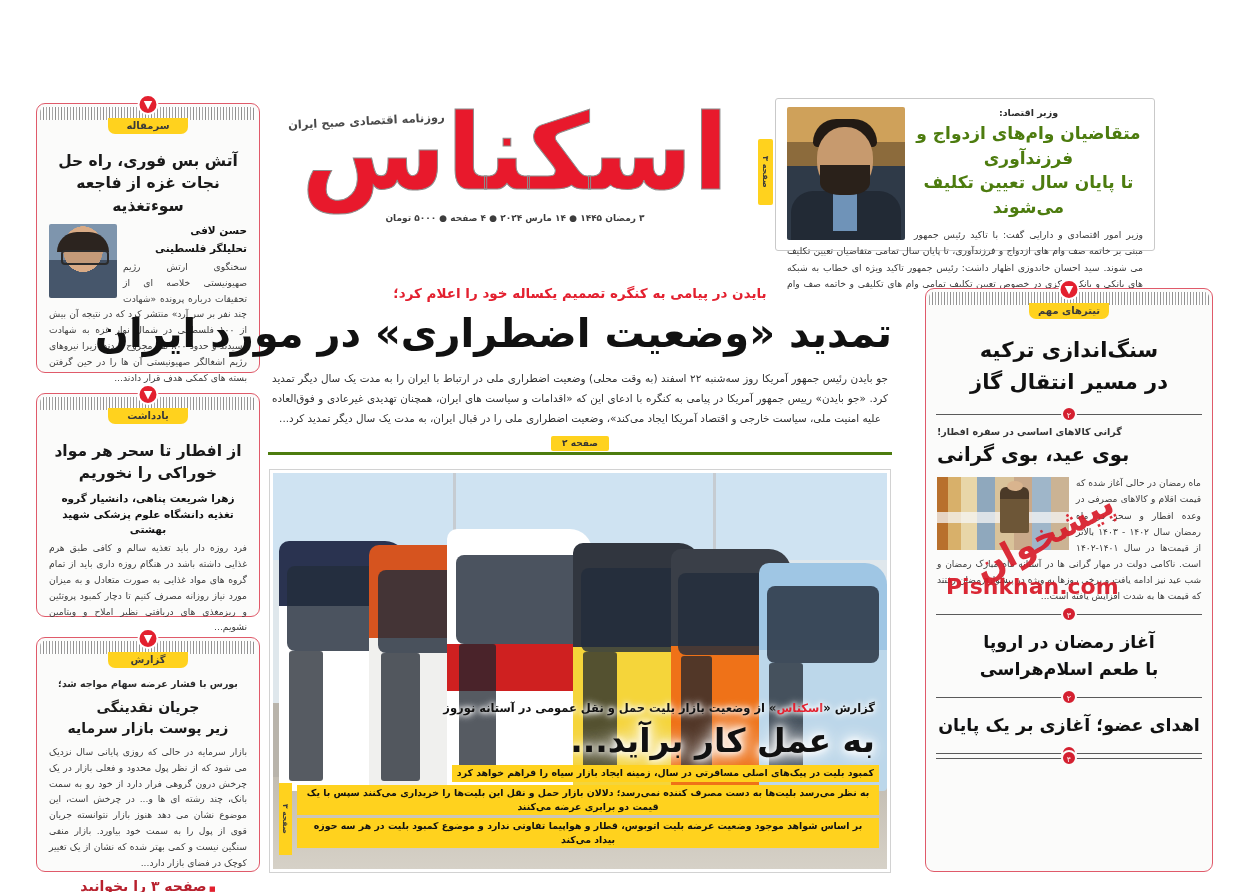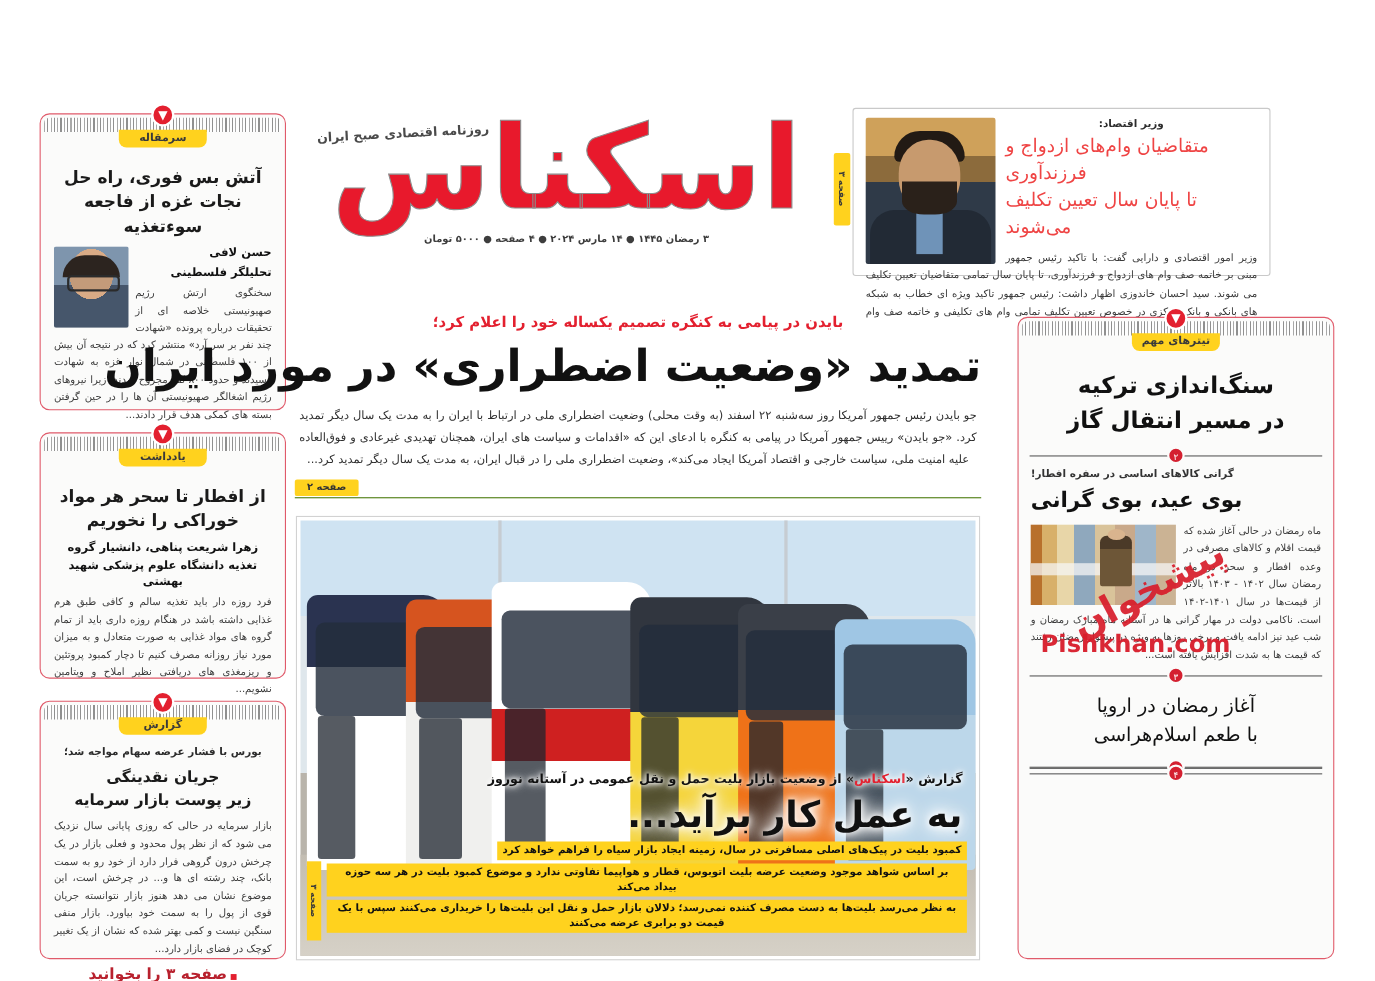--- a/index.html
+++ b/index.html
@@ -184,22 +184,22 @@
     border: 1px solid #c9c9c9;
     border-radius: 3px;
     background: #fff;
     padding: 8px 11px;
   }
   .min-kicker {
     font-size: 9.5px; font-weight: bold; color:#2c2c2c;
     text-align: center; margin-bottom: 3px;
   }
   .min-title {
-    font-size: 17px; font-weight: normal; color:#ef4444;
-    text-align: left; line-height: 1.45; letter-spacing:-.3px;
+    font-size: 17px; font-weight: bold; color:#4d7c0f;
+    text-align: center; line-height: 1.45; letter-spacing:-.3px;
   }
   .min-body {
     font-size: 9.3px; color:#3a3a3a; line-height:1.78;
     text-align: justify; text-align-last: right;
     margin-top: 7px;
   }
   .min-photo {
     float: left;
     width: 118px; height: 133px;
     margin: 0 9px 3px 0;
@@ -264,23 +264,23 @@
   }
   .page-pill {
     display:inline-block;
     background:#ffd21e;
     font-size: 9px; font-weight:bold; color:#333;
     padding: 2px 11px 3px 11px;
     border-radius: 2px;
     margin-top: 8px;
   }
   .pill-row {
-    border-bottom: 1px solid #4d7c0f;
+    border-bottom: 3px solid #4d7c0f;
     padding-bottom: 1px;
-    text-align: left;
+    text-align: center;
   }
 
   
   .photo-story {
     position: absolute;
     top: 470px; left: 270px; width: 620px; height: 402px;
     border: 3px solid #ffffff;
     box-shadow: 0 0 0 1px #d2d2d2;
     overflow: hidden;
     background: linear-gradient(#cfe3f2 0 22%, #dfe7ec 22% 58%, #b9b4ab 58% 100%);
@@ -379,21 +379,21 @@
   .sb-item { padding: 11px 11px 9px 11px; }
   .sb-over {
     font-size: 9.5px; font-weight:bold; color:#333;
     text-align: left; margin-bottom: 4px;
   }
   .sb-title2 {
     font-size: 19.5px; font-weight: bold; color:#111;
     text-align: left; line-height:1.45; margin-bottom: 6px;
   }
   .sb-title3 {
-    font-size: 17.5px; font-weight: normal; color:#111;
+    font-size: 17.5px; font-weight: bold; color:#111;
     text-align: center; line-height:1.55;
     padding: 14px 8px;
   }
   .sb-body {
     font-size: 9.1px; color:#3a3a3a; line-height: 1.78;
     text-align: justify; text-align-last: right;
   }
   .sb-photo {
     float: left;
     width: 132px; height: 73px;
@@ -543,22 +543,22 @@
       </div>
 
     <div class="ps-kicker">
       <span>گزارش «</span><span class="brand">اسکناس</span><span>» از وضعیت بازار بلیت حمل و نقل عمومی در آستانه نوروز</span>
     </div>
 
     <div class="ps-title">به عمل کار برآید...</div>
 
     <div class="bullets">
       <div>کمبود بلیت در پیک‌های اصلی مسافرتی در سال، زمینه ایجاد بازار سیاه را فراهم خواهد کرد</div>
+      <div>به نظر می‌رسد بلیت‌ها به دست مصرف کننده نمی‌رسد؛ دلالان بازار حمل و نقل این بلیت‌ها را خریداری می‌کنند سپس با یک قیمت دو برابری عرضه می‌کنند</div>
       <div>بر اساس شواهد موجود وضعیت عرضه بلیت اتوبوس، قطار و هواپیما تفاوتی ندارد و موضوع کمبود بلیت در هر سه حوزه بیداد می‌کند</div>
-      <div>به نظر می‌رسد بلیت‌ها به دست مصرف کننده نمی‌رسد؛ دلالان بازار حمل و نقل این بلیت‌ها را خریداری می‌کنند سپس با یک قیمت دو برابری عرضه می‌کنند</div>
     </div>
 
     <div class="vtab-left">صفحه ۳</div>
   </div>
 
   <div class="card" id="sidebar-right">
     <div class="arrow-badge">▼</div>
     <div class="barcode-strip"></div>
     <div class="kicker-pill">تیترهای مهم</div>
 
@@ -587,20 +587,23 @@
 
     <div class="sb-title3">
       <div>آغاز رمضان در اروپا</div>
       <div>با طعم اسلام‌هراسی</div>
     </div>
 
     <div class="sb-sep">
       <span class="num">۲</span>
     </div>
 
+    <div class="sb-title3">
+      <div>اهدای عضو؛ آغازی بر یک پایان</div>
+    </div>
 
     <div class="sb-sep">
       <span class="num">۴</span>
     </div>
 
 
     <div class="sb-sep" style="margin-top:4px">
       <span class="num">۴</span>
     </div>
   </div>

